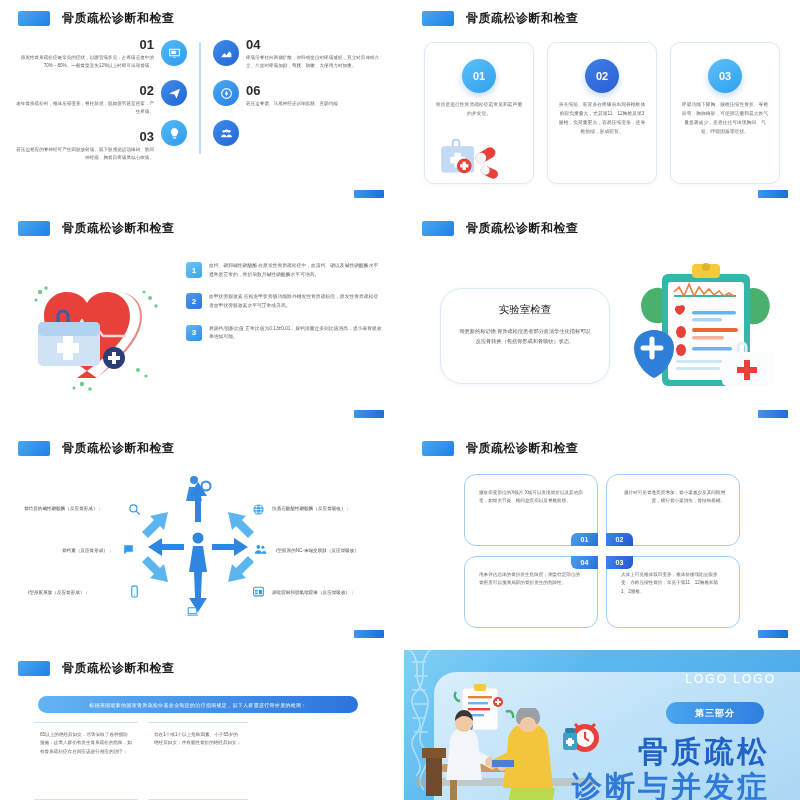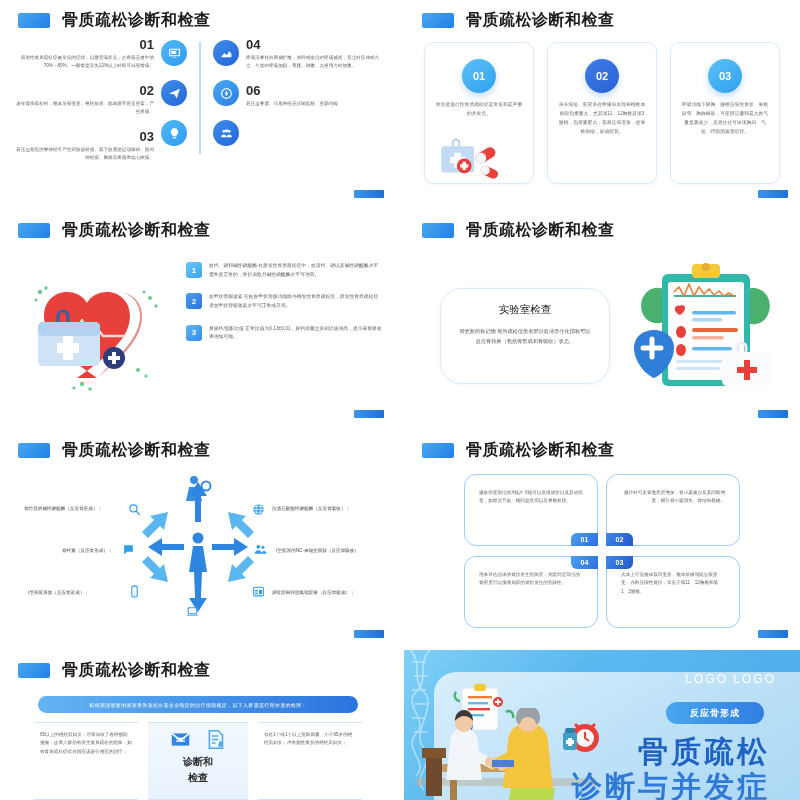--- a/index.html
+++ b/index.html
@@ -8,21 +8,21 @@
   .grid { width:800px; height:800px; display:grid;
     grid-template-columns: 396px 396px;
     grid-template-rows: 206px 216px 216px 150px;
     column-gap:8px; row-gap:4px; }
   .slide { position:relative; background:#fff; overflow:hidden; }
 
   
   .stitle { position:absolute; left:18px; top:10px; display:flex; align-items:center; gap:12px; }
   .stitle .mark { width:32px; height:15px; border-radius:2px;
     background:linear-gradient(135deg,#4aa8f0,#1f7fe8); }
-  .stitle .txt { font-size:16px; font-weight:bold; color:#1b1b1b; letter-spacing:.5px;
+  .stitle .txt { font-size:12px; font-weight:bold; color:#1b1b1b; letter-spacing:.5px;
     white-space:nowrap; }
   .corner { position:absolute; right:12px; bottom:8px; width:30px; height:8px; border-radius:1px;
     background:linear-gradient(90deg,#3d94ec,#1f6fd6); }
 
   
   .s1wrap { position:absolute; left:14px; top:34px; right:10px; bottom:18px;
     display:grid; grid-template-columns: 1fr 40px 12px 40px 1fr; align-items:start; }
   .s1col { display:flex; flex-direction:column; gap:14px; padding-top:4px; }
   .s1row { position:relative; }
   .s1num { font-size:13px; font-weight:bold; color:#2b2b2b; line-height:1; margin-bottom:3px; }
@@ -469,41 +469,20 @@
   <div class="slide">
     <div class="stitle">
       <span class="mark"></span>
       <span class="txt">骨质疏松诊断和检查</span>
     </div>
 
     <div class="pill">根据美国最新的国家骨质疏松症基金会制定的治疗指南规定，以下人群需进行骨密度的检测：</div>
 
     <div class="cols7">
       <div class="col7">65以上的绝经后妇女，尽管采取了各种预防措施，这类人群仍有发生骨质疏松的危险，如有骨质疏松症存在则应该进行相应的治疗；</div>
-      <div class="col7 mid7">
-        <span class="icos">
-          <span>
-            <svg viewBox="0 0 24 24">
-                <path d="M2 5h20v14H2z" fill="#2f86e8"></path>
-                <path d="M2 5l10 8 10-8" fill="none" stroke="#fff" stroke-width="1.8"></path>
-                <rect x="7" y="10" width="10" height="1.6" fill="#fff"></rect>
-                <rect x="7" y="13" width="10" height="1.6" fill="#fff"></rect>
-              </svg>
-          </span>
-          <span>
-            <svg viewBox="0 0 24 24">
-                <path d="M5 2h10l5 5v15H5z" fill="none" stroke="#4ea8ef" stroke-width="1.8"></path>
-                <path d="M8 8h7M8 12h7M8 16h4" stroke="#4ea8ef" stroke-width="1.6"></path>
-                <path d="M17 13l4 4-4 4-2-2z" fill="#4ea8ef"></path>
-              </svg>
-          </span>
-        </span>
-        <span class="cap">诊断和</span>
-        <span class="cap">检查</span>
-      </div>
       <div class="col7">存在1个或1个以上危险因素、小于65岁的绝经后妇女；伴有脆性骨折的绝经后妇女；</div>
     </div>
   </div>
 
   <div class="slide">
     <div class="cover">
       <svg style="position:absolute;inset:0;width:100%;height:100%;opacity:.45" viewBox="0 0 396 150">
         <g fill="none" stroke="#ffffff" stroke-width="1.6">
           <path d="M6 0c14 14 0 28 14 42S6 84 20 98 6 126 20 140"></path>
           <path d="M26 0C12 14 26 28 12 42s14 28 0 42 14 28 0 42"></path>
@@ -555,21 +534,21 @@
         <path d="M92 34c0-12 9-19 20-19s20 7 20 19l5 46H87z" fill="#f2c53c"></path>
         <circle cx="112" cy="13" r="11" fill="#f1c9a5"></circle>
         <path d="M100 10c0-8 5-12 12-12s12 4 12 12c0 4-2 6-4 6-1-5-4-7-8-7s-7 2-8 7c-2 0-4-2-4-6z" fill="#9aa0a6"></path>
         <path d="M92 44l-20 10 4 8 20-10z" fill="#f2c53c"></path>
         <circle cx="74" cy="54" r="5" fill="#f1c9a5"></circle>
         <path d="M95 80h44l-3 16H92z" fill="#b9d94e"></path>
         <path d="M76 52h22v7H76z" fill="#4b7fd4"></path>
       </svg>
 
       <span class="logo">LOGO LOGO</span>
-      <div class="part">反应骨形成</div>
+      <div class="part">第三部分</div>
       <div class="bigt">
         <div>骨质疏松</div>
         <div class="l2">诊断与并发症</div>
       </div>
     </div>
   </div>
 
 </div>
 
 </body></html>

